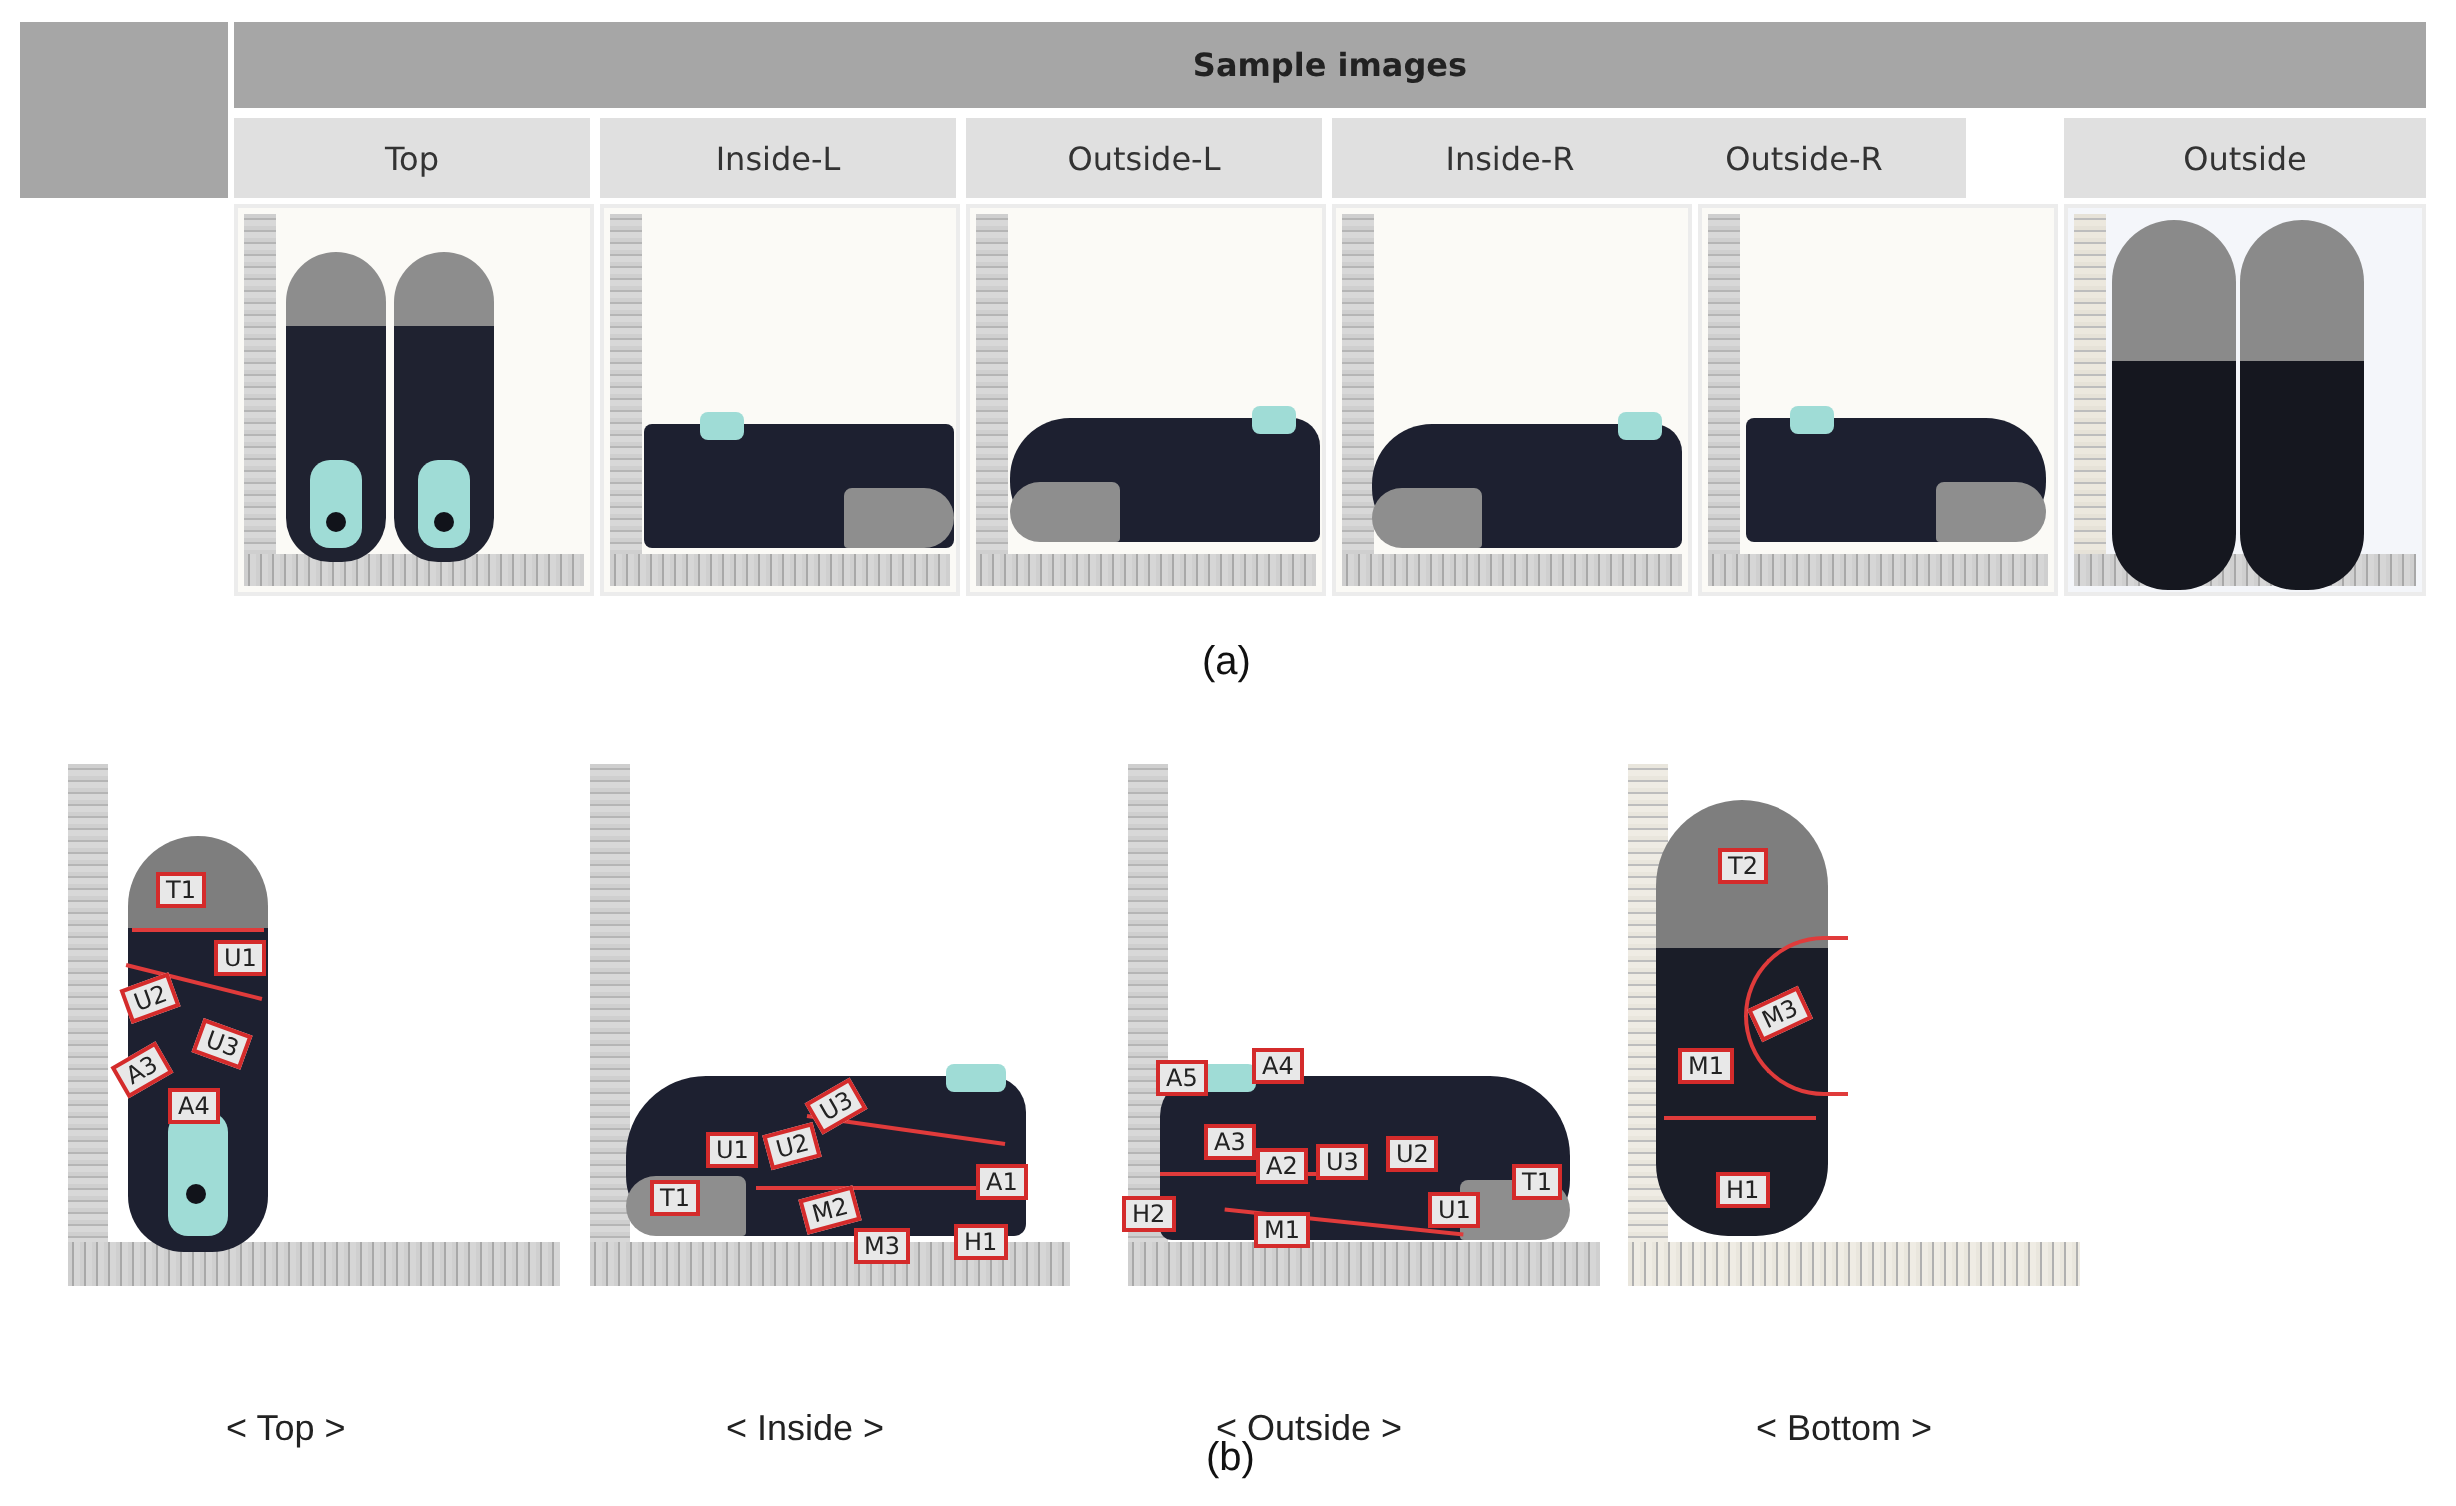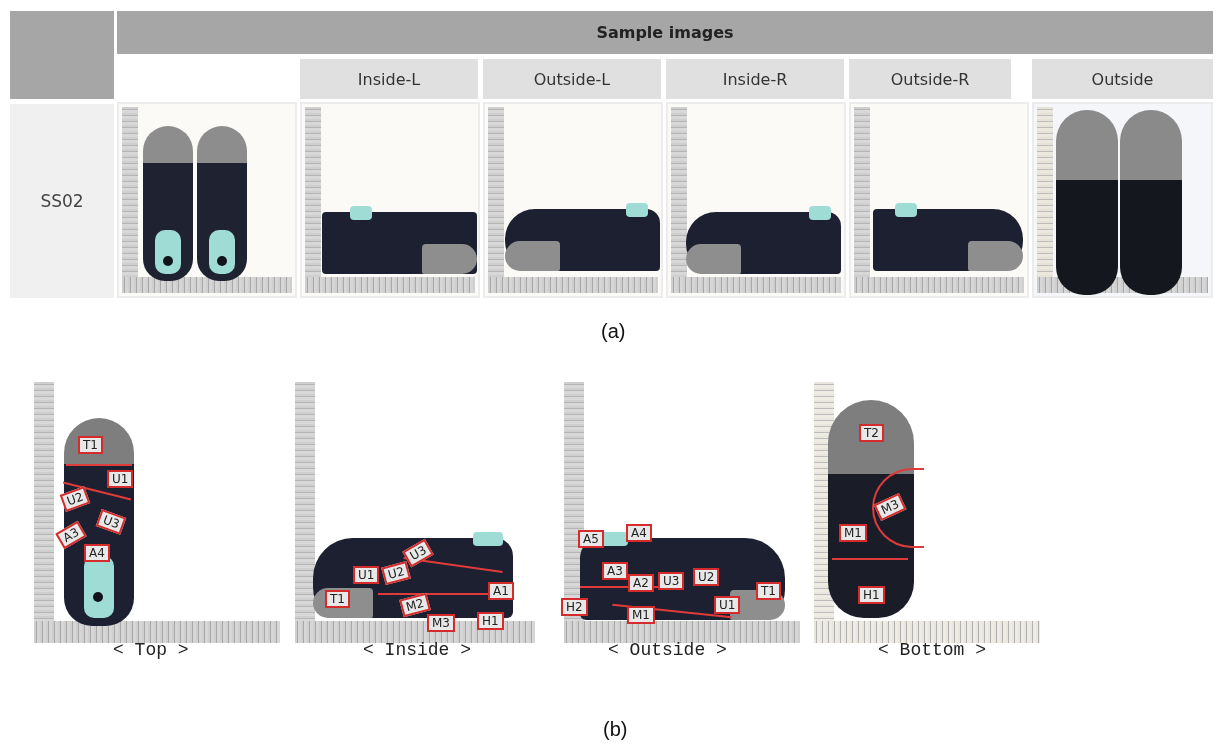--- a/index.html
+++ b/index.html
@@ -44,36 +44,36 @@
 
   .caption { position: absolute; font-family: "Liberation Sans", sans-serif; font-size: 20px; color: #111; }
 
   
   .panel { position: absolute; top: 378px; height: 265px; background: #ffffff; }
   .panel .ruler-v { left: 12px; top: 4px; width: 20px; bottom: 20px; }
   .panel .ruler-h { left: 12px; right: 0; bottom: 0; height: 22px; }
   .lbl { position: absolute; background: #e8e8e8; border: 2px solid #d42b2b; padding: 0 3px;
          font-family: "DejaVu Sans", sans-serif; font-size: 12px; line-height: 14px; color: #222; }
   .seam { position: absolute; border: 2px solid #e03b3b; }
-  .view-cap { position: absolute; top: 640px; font-family: Liberation Mono, monospace; font-size: 18px; color: #222; }
+  .view-cap { position: absolute; top: 704px; font-family: Liberation Sans, sans-serif; font-size: 18px; color: #222; }
 </style>
 </head>
 <body>
 
 <div class="tbl">
   <div class="corner"></div>
   <div class="hdr">Sample images</div>
 
+  <div class="colhdr" style="left:107px;width:178px">Top</div>
   <div class="colhdr" style="left:290px;width:178px">Inside-L</div>
   <div class="colhdr" style="left:656px;width:178px">Inside-R</div>
   <div class="colhdr" style="left:473px;width:178px">Outside-L</div>
-  <div class="colhdr" style="left:839px;width:162px">Outside-R</div>
+  <div class="colhdr" style="left:811px;width:162px">Outside-R</div>
   <div class="colhdr" style="left:1022px;width:181px">Outside</div>
 
-  <div class="rowlbl">SS02</div>
 
   <div class="cell" style="left:107px;width:180px">
     <div class="photo">
       <div class="ruler-v"></div>
       <div class="ruler-h"></div>
       <div class="shoe-top" style="left:24px;top:22px">
           <div class="insole"></div>
           <div class="dot"></div>
         </div>
       <div class="shoe-top" style="left:78px;top:22px">

